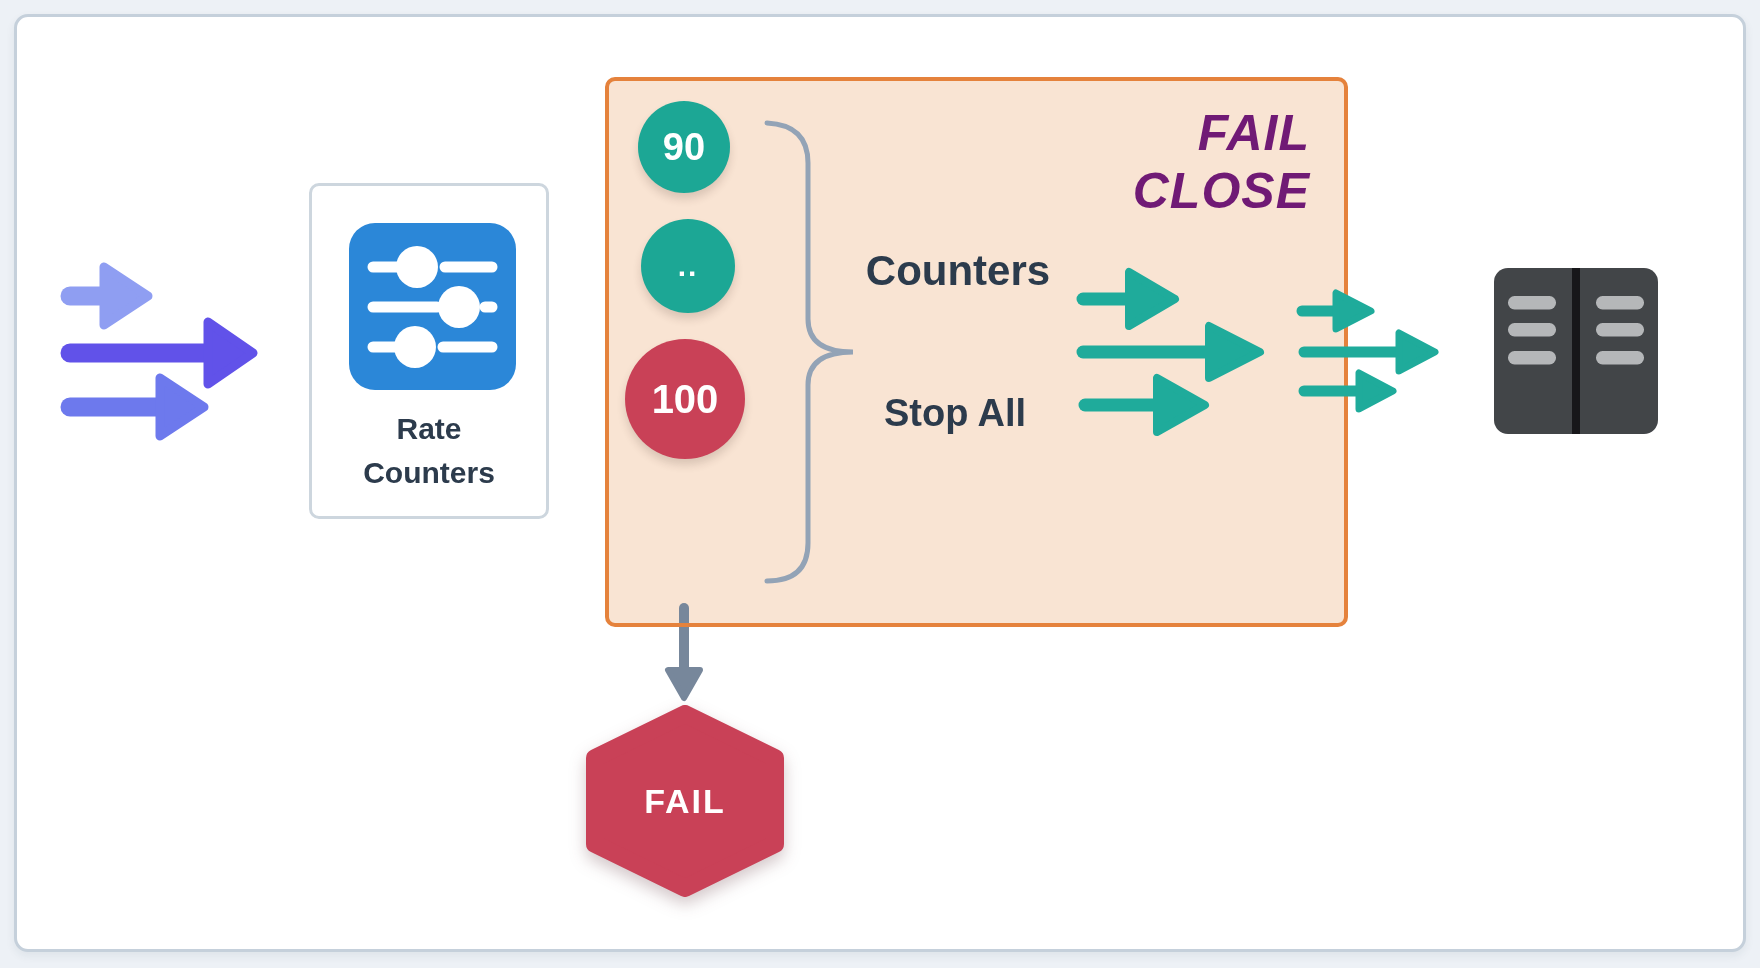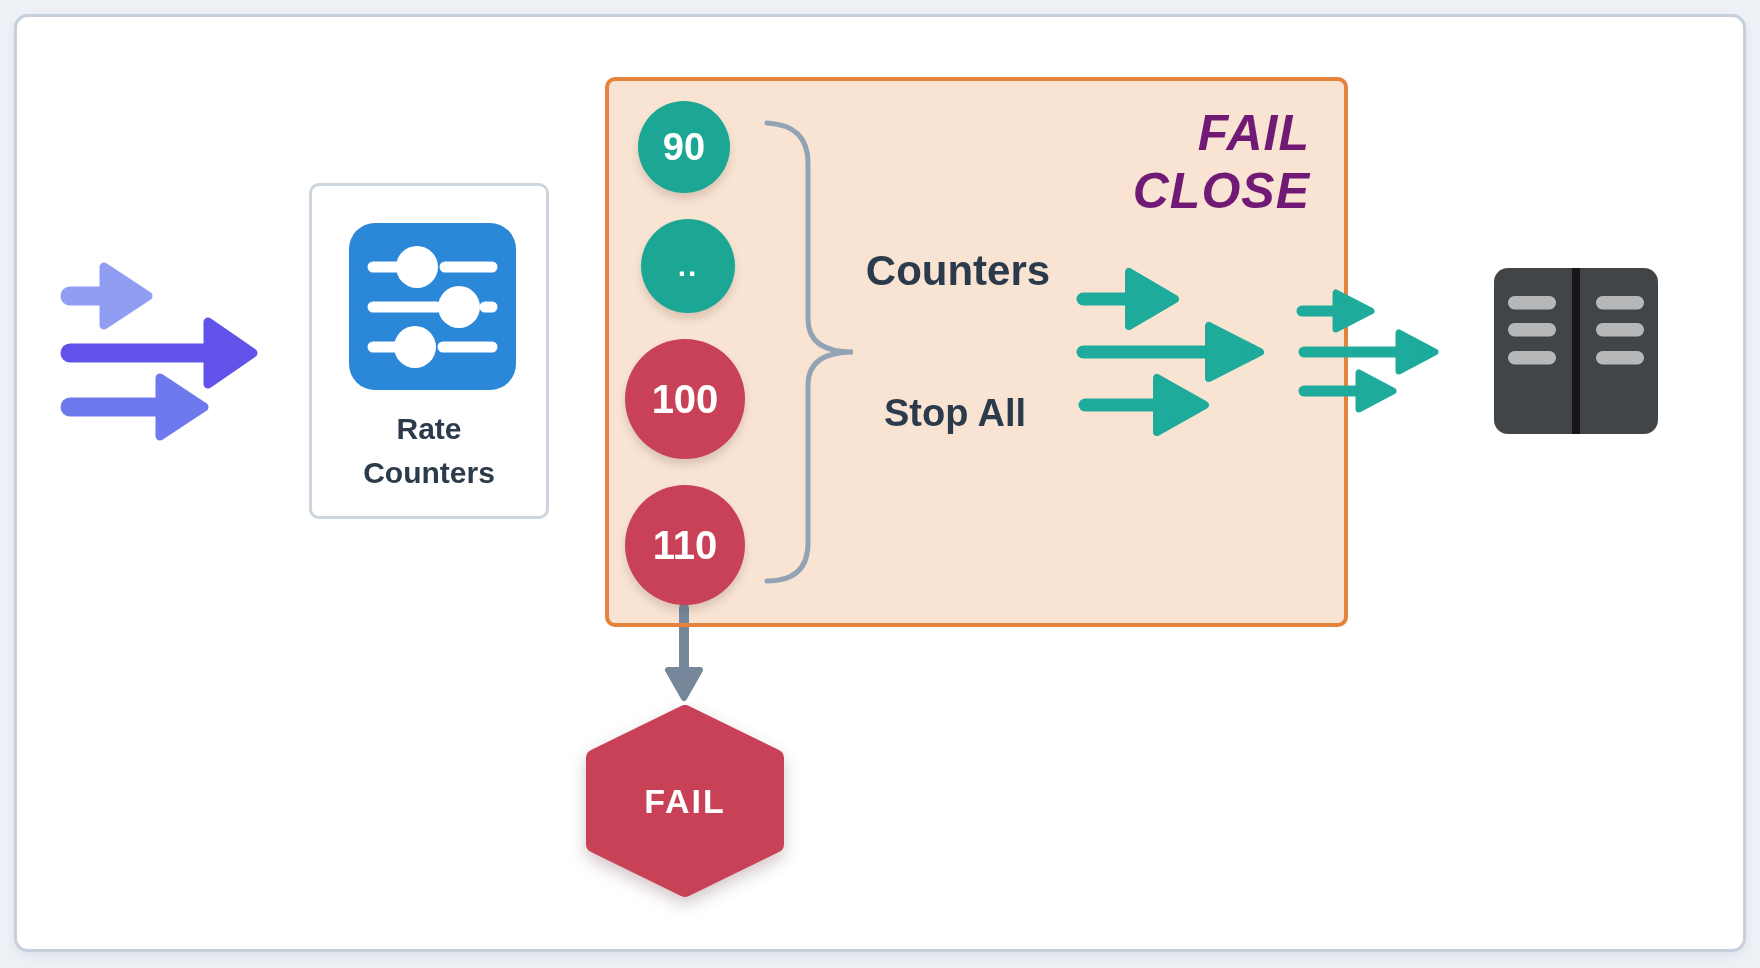--- a/index.html
+++ b/index.html
@@ -94,21 +94,20 @@
       <div>Counters</div>
     </div>
   </div>
 
   <div class="abs fail-box"></div>
   <div class="abs fail-title">FAIL CLOSE</div>
 
   <div class="abs circle ok c90">90</div>
   <div class="abs circle ok cdots">..</div>
   <div class="abs circle limit c100">100</div>
-  <div class="abs circle limit c110">110</div>
 
   <svg class="abs z2" style="left:755px;top:113px;" width="110" height="480" viewBox="0 0 110 480">
     <path d="M12,10 Q53,12 53,50 V206 Q53,239 98,239 Q53,239 53,272 V430 Q53,468 12,468" fill="none" style="stroke:var(--brace,#93A3B6);" stroke-width="5" stroke-linecap="round"></path>
   </svg>
 
   <div class="abs inbox-label counters-label">Counters</div>
   <div class="abs inbox-label stopall-label">
     <div>Stop All</div>
   </div>
 

